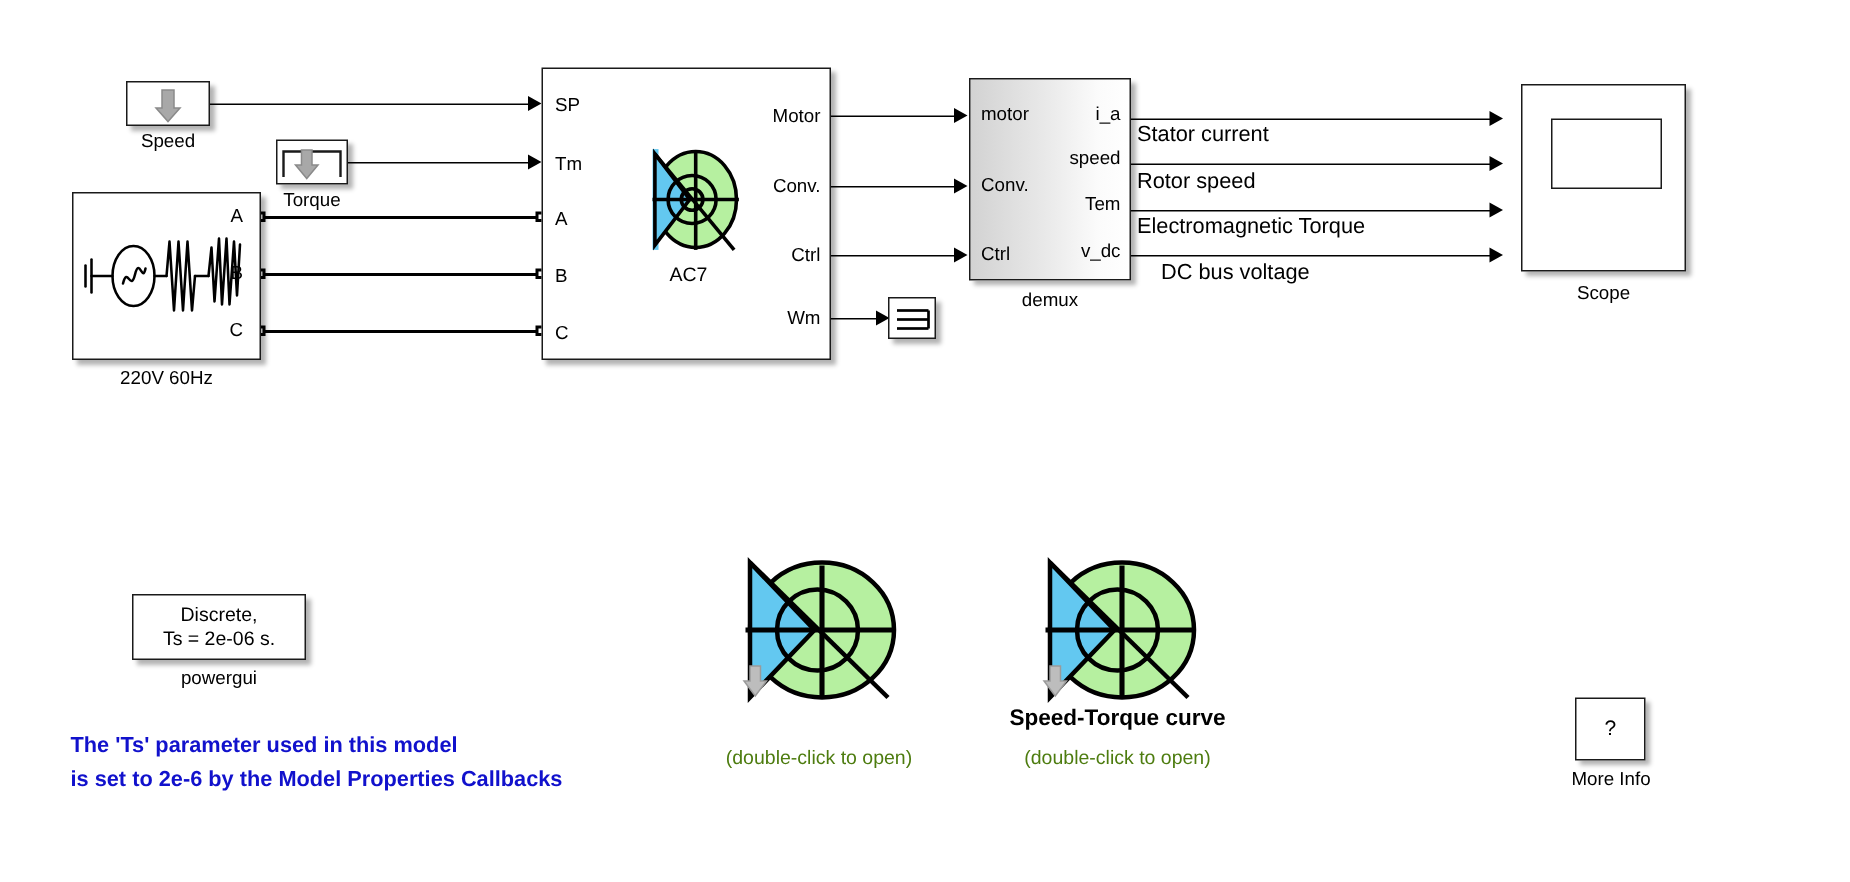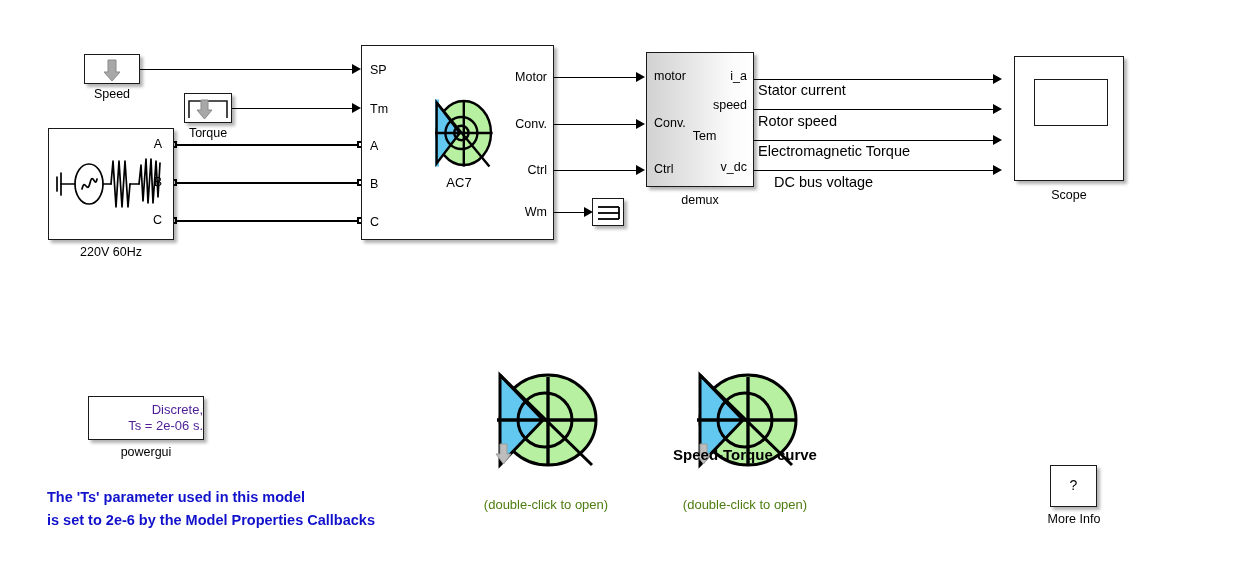--- a/index.html
+++ b/index.html
@@ -33,21 +33,21 @@
   .sqport i{position:absolute;left:2px;top:2px;width:3px;height:3px;background:#fff;display:block;}
 
   
   .anno{position:absolute;white-space:nowrap;font-weight:bold;font-size:14.5px;line-height:19px;}
   .anno.blue{color:#1111cc;}
 
   .sub-title{position:absolute;white-space:nowrap;font-weight:bold;font-size:15px;color:#000;text-align:center;}
   .sub-hint{position:absolute;white-space:nowrap;font-size:13px;color:#4d7c0f;text-align:center;}
 
   
-  .pg-text{position:absolute;left:0;right:0;text-align:right;color:#4c1d95;font-size:13px;line-height:16px;}
+  .pg-text{position:absolute;left:0;right:0;text-align:center;color:#000000;font-size:13px;line-height:16px;}
 
   
   .scope-screen{position:absolute;border:1.6px solid #1a1a1a;background:#ffffff;}
 
   
   .qmark{position:absolute;left:0;right:0;text-align:center;font-size:14px;color:#000;}
 
   svg{display:block;overflow:visible;}
 </style>
 </head>
@@ -192,21 +192,21 @@
     </svg>
   </div>
 
   <div class="blk grad" style="left:646px;top:52px;width:108px;height:135px;">
     <div class="port" style="left:7px;top:17px;">motor</div>
     <div class="port" style="left:7px;top:64px;">Conv.</div>
     <div class="port" style="left:7px;top:110px;">Ctrl</div>
 
     <div class="port r" style="left:35px;top:17px;width:65px;">i_a</div>
     <div class="port r" style="left:35px;top:46px;width:65px;">speed</div>
-    <div class="port r" style="left:25px;top:77px;width:65px;text-align:center;">Tem</div>
+    <div class="port r" style="left:35px;top:77px;width:65px;">Tem</div>
     <div class="port r" style="left:35px;top:108px;width:65px;">v_dc</div>
   </div>
   <div class="lbl ctr" style="left:646px;top:194px;width:108px;">demux</div>
 
   <div class="lbl" style="left:758px;top:84px;font-size:14.5px;">Stator current</div>
   <div class="lbl" style="left:758px;top:115px;font-size:14.5px;">Rotor speed</div>
   <div class="lbl" style="left:758px;top:145px;font-size:14.5px;">Electromagnetic Torque</div>
   <div class="lbl" style="left:758px;top:176px;font-size:14.5px;padding-left:16px;">DC bus voltage</div>
 
   <div class="blk" style="left:1014px;top:56px;width:110px;height:125px;">
@@ -240,21 +240,21 @@
     <svg width="118" height="96" viewBox="0 0 118 96">
       <ellipse cx="62" cy="48" rx="48" ry="45" fill="#b6f0a0" stroke="#000" stroke-width="3"></ellipse>
       <path d="M57 48 L14 3 L14 93 Z" fill="#63c8f0" stroke="#000" stroke-width="3"></path>
       <circle cx="59" cy="48" r="27" fill="none" stroke="#000" stroke-width="3"></circle>
       <line x1="11" y1="48" x2="110" y2="48" stroke="#000" stroke-width="3.4"></line>
       <line x1="62" y1="5" x2="62" y2="92" stroke="#000" stroke-width="3.4"></line>
       <line x1="14" y1="3" x2="106" y2="93" stroke="#000" stroke-width="3"></line>
       <polygon points="14,72 21,72 21,82 25,82 17.5,92 10,82 14,82" fill="#bdbdbd" stroke="#9a9a9a" stroke-width="1"></polygon>
     </svg>
   </div>
-  <div class="sub-title" style="left:654px;top:446px;width:182px;">Speed-Torque curve</div>
+  <div class="sub-title" style="left:654px;top:470px;width:182px;">Speed-Torque curve</div>
   <div class="sub-hint" style="left:654px;top:497px;width:182px;">(double-click to open)</div>
 
   <div class="blk" style="left:1050px;top:465px;width:47px;height:42px;">
     <div class="qmark" style="top:11px;">?</div>
   </div>
   <div class="lbl ctr" style="left:1014px;top:513px;width:120px;">More Info</div>
 
 </div>
 
 </body></html>

